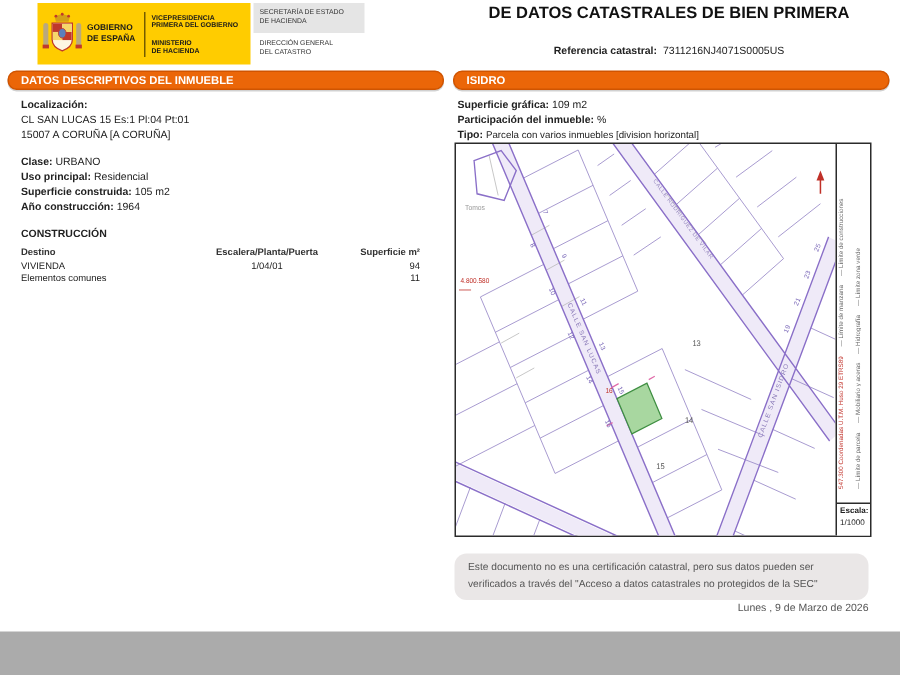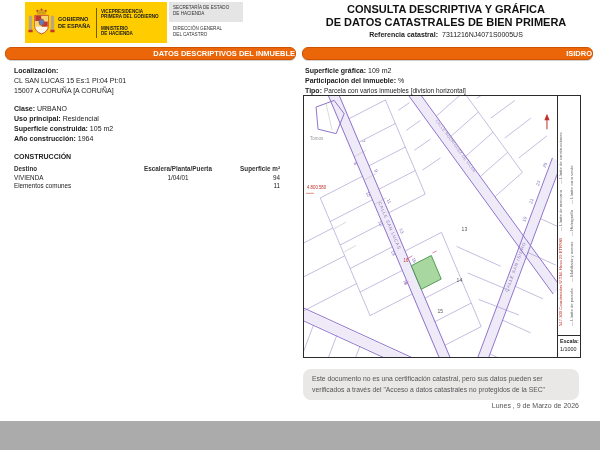--- a/index.html
+++ b/index.html
@@ -21,21 +21,21 @@
            padding:0 4px;box-sizing:border-box;}
   .doc-title{position:absolute;left:300px;top:3px;width:292px;text-align:center;
              font-size:11px;font-weight:bold;line-height:13px;color:#111;}
   .ref-line{position:absolute;left:300px;top:31px;width:292px;text-align:center;font-size:7px;color:#222;}
   .ref-line .lbl{font-weight:bold;}
   .ref-line .val{margin-left:4px;}
 
   
   .bar{position:absolute;top:47px;height:13px;background:#EB6608;border:1px solid #D05400;
        border-radius:6px;color:#fff;font-weight:bold;font-size:7.5px;line-height:11px;
-       padding-left:8px;box-sizing:border-box;box-shadow:0 1px 0 rgba(0,0,0,.18);text-align:right;}
+       padding-left:8px;box-sizing:border-box;box-shadow:0 1px 0 rgba(0,0,0,.18);}
   .bar-left{left:5px;width:291px;}
   .bar-right{left:302px;width:291px;}
 
   
   .left-content{position:absolute;left:14px;top:66px;width:272px;font-size:7px;line-height:10px;color:#222;}
   .b{font-weight:bold;}
   .sp8{height:8px;}
   .ctable{margin-top:3px;font-size:6.3px;width:266px;}
   .trow{display:grid;grid-template-columns:112px 104px 50px;line-height:8.5px;}
   .trow .c2{text-align:center;}
@@ -116,21 +116,20 @@
   <div class="sec-box">
     <div>SECRETARÍA DE ESTADO</div>
     <div>DE HACIENDA</div>
   </div>
   <div class="dir-box">
     <div>DIRECCIÓN GENERAL</div>
     <div>DEL CATASTRO</div>
   </div>
 
   <div class="doc-title">
-    <div>CONSULTA DESCRIPTIVA Y GRÁFICA</div>
     <div>DE DATOS CATASTRALES DE BIEN PRIMERA</div>
   </div>
   <div class="ref-line">
     <span class="lbl">Referencia catastral:</span><span class="val">7311216NJ4071S0005US</span>
   </div>
 
   <div class="bar bar-left">
     <span>DATOS DESCRIPTIVOS DEL INMUEBLE</span>
   </div>
   <div class="bar bar-right">

